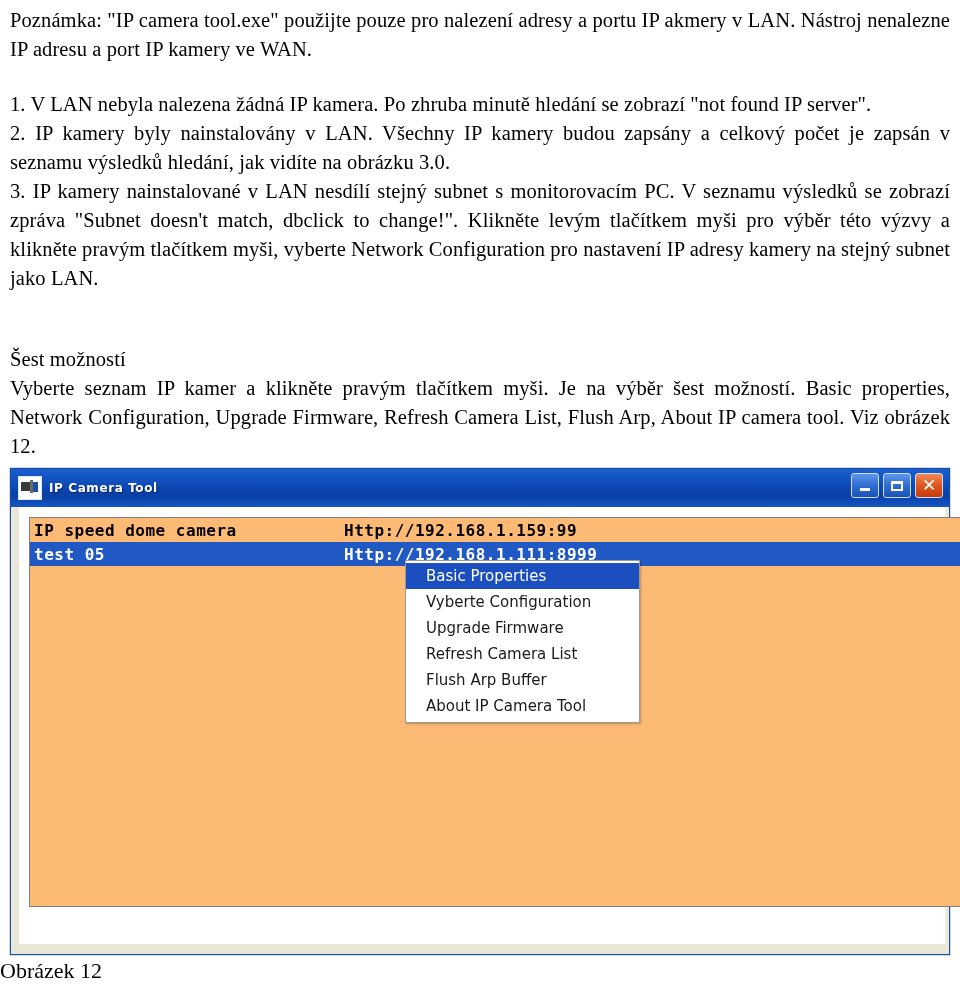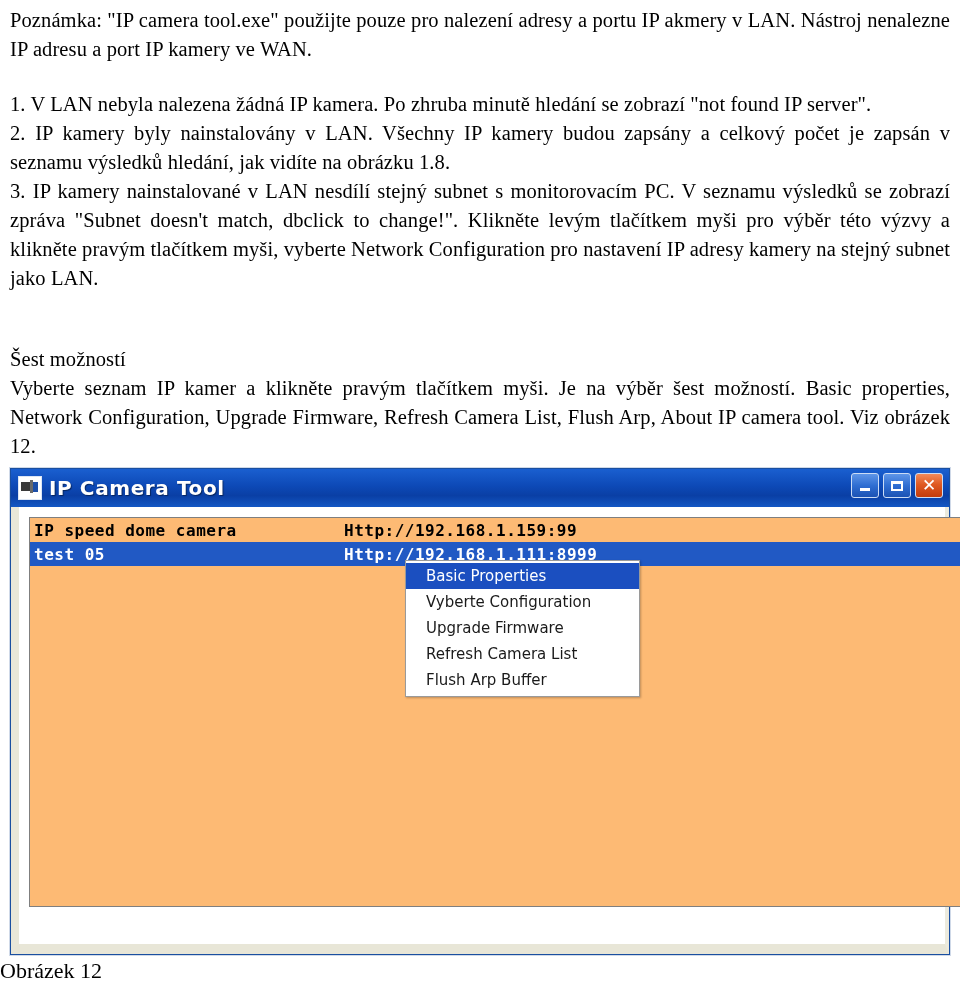--- a/index.html
+++ b/index.html
@@ -68,21 +68,21 @@
     position: absolute;
     background: #3a3a3a;
     display: block;
   }
   .title-icon i.a { left: 2px; top: 5px; width: 9px; height: 9px; }
   .title-icon i.b { left: 11px; top: 3px; width: 3px; height: 13px; background:#6a6a6a; }
   .title-icon i.c { left: 14px; top: 5px; width: 5px; height: 10px; background:#1d4fa8; }
   .title-text {
     color: #ffffff;
     font-family: "DejaVu Sans", sans-serif;
-    font-size: 20px;
+    font-size: 12px;
     font-weight: bold;
     letter-spacing: 0.6px;
     text-shadow: 1px 1px 1px rgba(0,0,0,0.45);
     white-space: nowrap;
   }
   .win-btns {
     position: absolute;
     right: 6px;
     top: 4px;
     display: flex;
@@ -191,21 +191,21 @@
     color: #000000;
   }
 </style>
 </head>
 <body>
 
 <div class="doc">
   <p class="para">Poznámka: "IP camera tool.exe" použijte pouze pro nalezení adresy a portu IP akmery v LAN. Nástroj nenalezne IP adresu a port IP kamery ve WAN.</p>
   <div class="spacer-sm"></div>
   <p class="para">1. V LAN nebyla nalezena žádná IP kamera. Po zhruba minutě hledání se zobrazí "not found IP server".</p>
-  <p class="para">2. IP kamery byly nainstalovány v LAN. Všechny IP kamery budou zapsány a celkový počet je zapsán v seznamu výsledků hledání, jak vidíte na obrázku 1.8.</p>
+  <p class="para">2. IP kamery byly nainstalovány v LAN. Všechny IP kamery budou zapsány a celkový počet je zapsán v seznamu výsledků hledání, jak vidíte na obrázku 3.0.</p>
   <p class="para">3. IP kamery nainstalované v LAN nesdílí stejný subnet s monitorovacím PC. V seznamu výsledků se zobrazí zpráva "Subnet doesn't match, dbclick to change!". Klikněte levým tlačítkem myši pro výběr této výzvy a klikněte pravým tlačítkem myši, vyberte Network Configuration pro nastavení IP adresy kamery na stejný subnet jako LAN.</p>
   <div class="spacer-xs"></div>
   <p class="para bold">Šest možností</p>
   <p class="para">Vyberte seznam IP kamer a klikněte pravým tlačítkem myši. Je na výběr šest možností. Basic properties, Network Configuration, Upgrade Firmware, Refresh Camera List, Flush Arp, About IP camera tool. Viz obrázek 12.</p>
 </div>
 
 <div class="app-window">
 
   <div class="titlebar">
     <div class="title-icon">
@@ -241,19 +241,20 @@
         <span class="col-name">test 05</span>
         <span class="col-url">Http://192.168.1.111:8999</span>
       </div>
 
       <div class="context-menu">
         <div class="menu-item highlighted">Basic Properties</div>
         <div class="menu-item">Vyberte Configuration</div>
         <div class="menu-item">Upgrade Firmware</div>
         <div class="menu-item">Refresh Camera List</div>
         <div class="menu-item">Flush Arp Buffer</div>
+        <div class="menu-item">About IP Camera Tool</div>
       </div>
 
     </div>
   </div>
 </div>
 
 <div class="figure-caption">Obrázek 12</div>
 
 </body></html>

